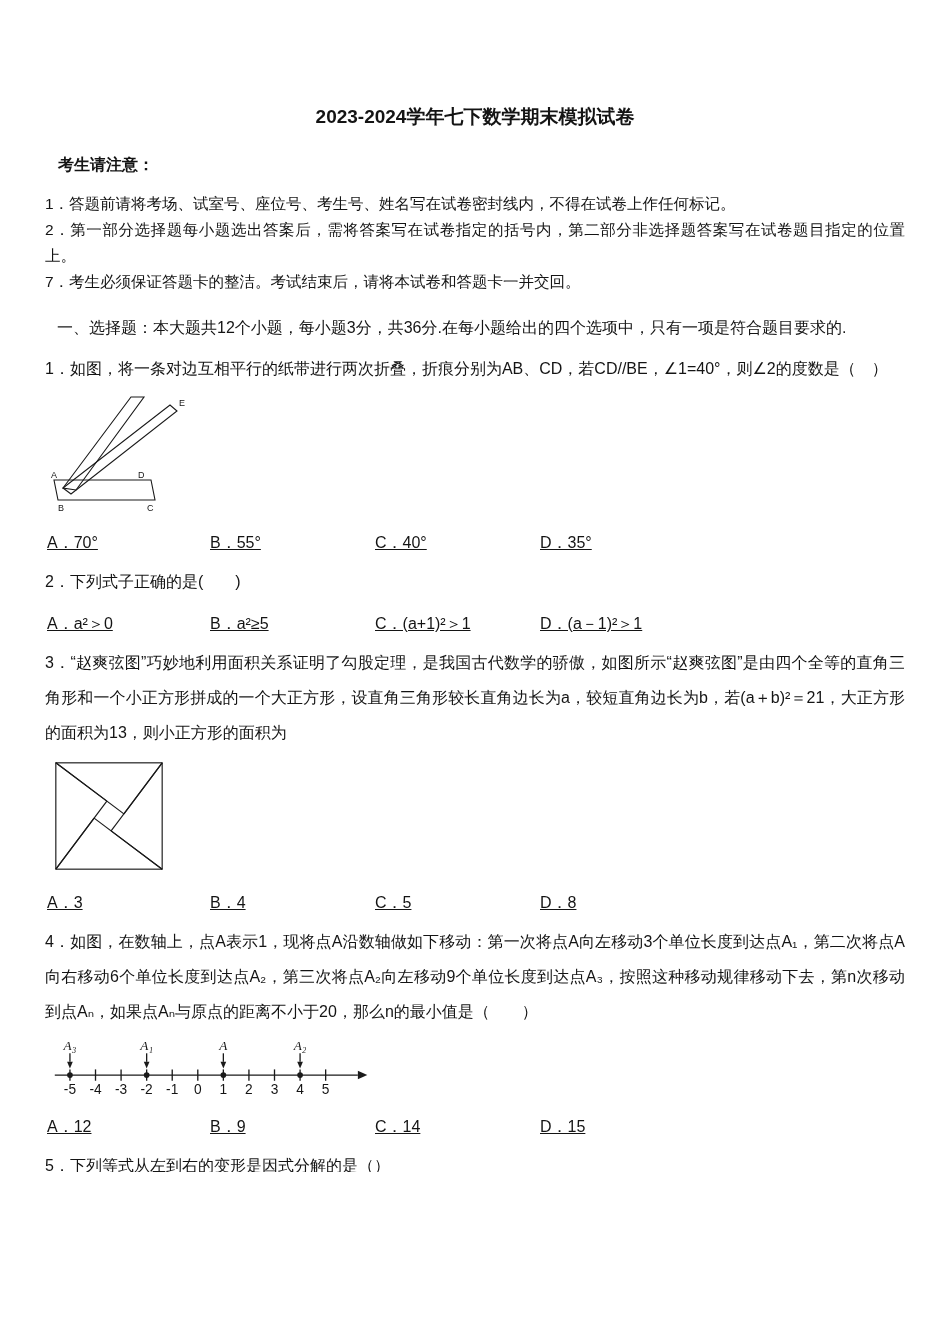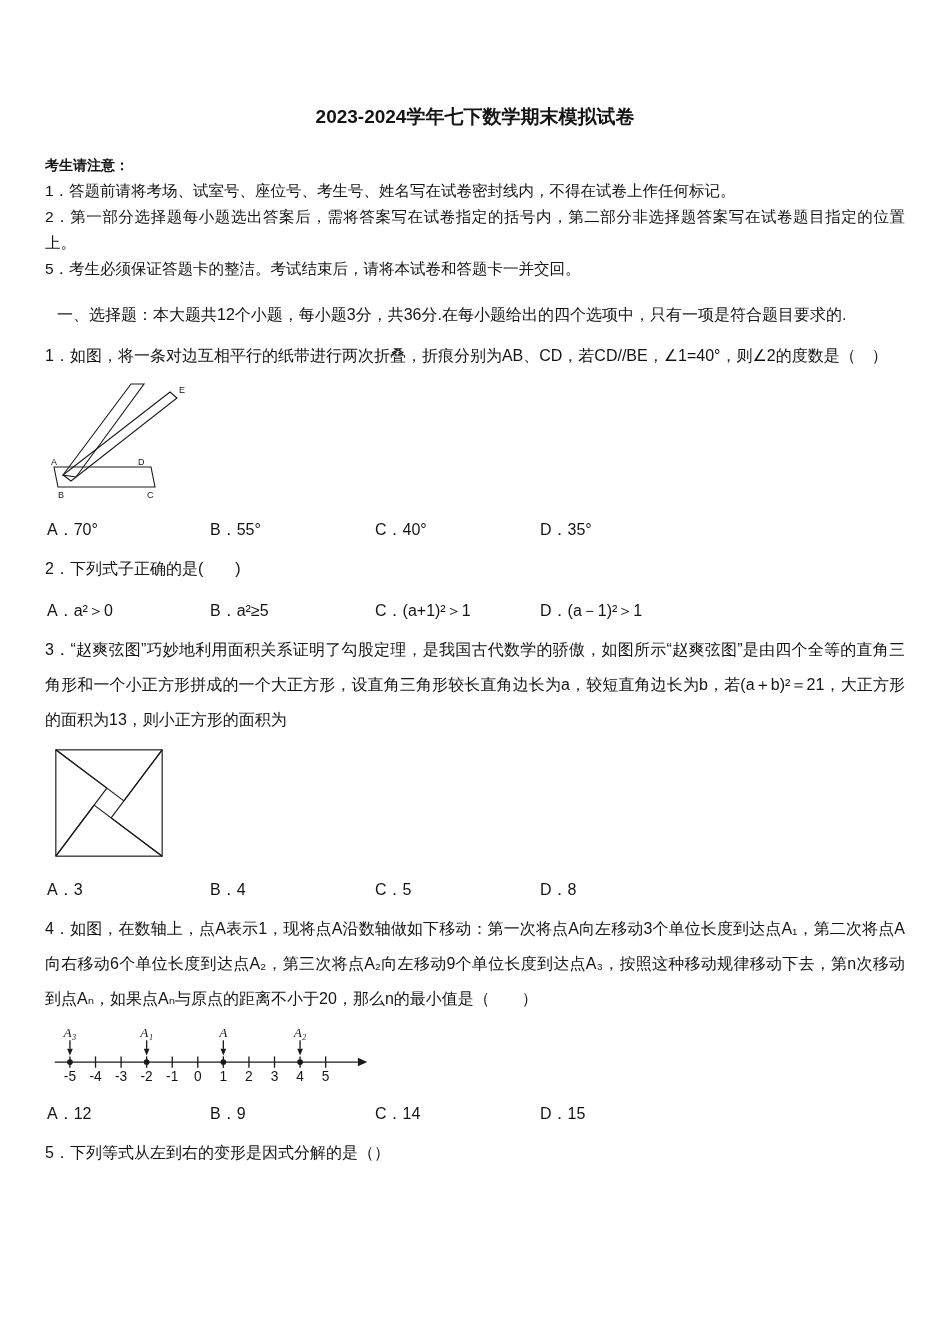--- a/index.html
+++ b/index.html
@@ -1,46 +1,46 @@
 <!DOCTYPE html>
 <html><head>
 <meta charset="utf-8">
 <style>
   html,body{margin:0;padding:0;background:#ffffff;}
   .page{position:relative;width:950px;height:1172px;background:#ffffff;color:#141414;
         font-family:"Liberation Sans","DejaVu Sans",sans-serif;overflow:hidden;}
   .content{padding:104px 45px 0 45px;}
   .title{font-size:19px;line-height:26px;font-weight:700;text-align:center;margin:0 0 22px 0;}
-  .notice-head{font-size:14px;font-weight:700;line-height:26px;margin:0;}
+  .notice-head{font-size:16px;font-weight:700;line-height:26px;margin:13px;}
   .notice-item{font-size:15.5px;line-height:26px;margin:0;text-align:justify;}
   .sec-head{font-size:16px;line-height:26px;margin:20px 0 0 12px;font-weight:400;text-align:justify;}
   .qtext{font-size:16px;line-height:35px;margin:10px 0 0 0;text-align:justify;}
   .fig{margin:8px 0 0 6px;}
-  .opts{display:flex;font-size:16px;line-height:22px;margin:14px 0 0 2px;}
+  .opts{display:flex;font-size:16px;line-height:22px;margin:14px 0 0 2px;text-decoration:underline;}
   .opt{width:163px;flex:0 0 auto;}
   .optb,.optc{width:165px;flex:0 0 auto;}
   .optd{width:auto;flex:0 0 auto;}
   .q5row{display:flex;align-items:center;font-size:16px;margin:12px 0 0 2px;}
   .math{font-family:"Liberation Serif","DejaVu Serif",serif;font-style:italic;
         font-size:18.5px;margin-left:16px;}
   svg text{font-family:"Liberation Sans","DejaVu Sans",sans-serif;fill:#141414;}
   svg text.ital{font-family:"Liberation Serif","DejaVu Serif",serif;font-style:italic;}
 </style>
 </head>
 <body>
 
 <div class="page">
   <div class="content">
 
     <h1 class="title">2023-2024学年七下数学期末模拟试卷</h1>
 
     <p class="notice-head">考生请注意：</p>
     <p class="notice-item">1．答题前请将考场、试室号、座位号、考生号、姓名写在试卷密封线内，不得在试卷上作任何标记。</p>
     <p class="notice-item">2．第一部分选择题每小题选出答案后，需将答案写在试卷指定的括号内，第二部分非选择题答案写在试卷题目指定的位置上。</p>
-    <p class="notice-item">5．考生必须保证答题卡的整洁。考试结束后，请将本试卷和答题卡一并交回。</p>
+    <p class="notice-item">7．考生必须保证答题卡的整洁。考试结束后，请将本试卷和答题卡一并交回。</p>
 
     <p class="sec-head">一、选择题：本大题共12个小题，每小题3分，共36分.在每小题给出的四个选项中，只有一项是符合题目要求的.</p>
 
     <p class="qtext">1．如图，将一条对边互相平行的纸带进行两次折叠，折痕分别为AB、CD，若CD//BE，∠1=40°，则∠2的度数是（　）</p>
 
     <div class="fig">
       <svg width="140" height="120" viewBox="0 0 140 120">
         <g fill="none" stroke="#1a1a1a" stroke-width="1.1">
           <polygon points="80,3 93,3 25,96 12,94"></polygon>
           <polygon points="12,94 20,100 126,17 119,11"></polygon>

